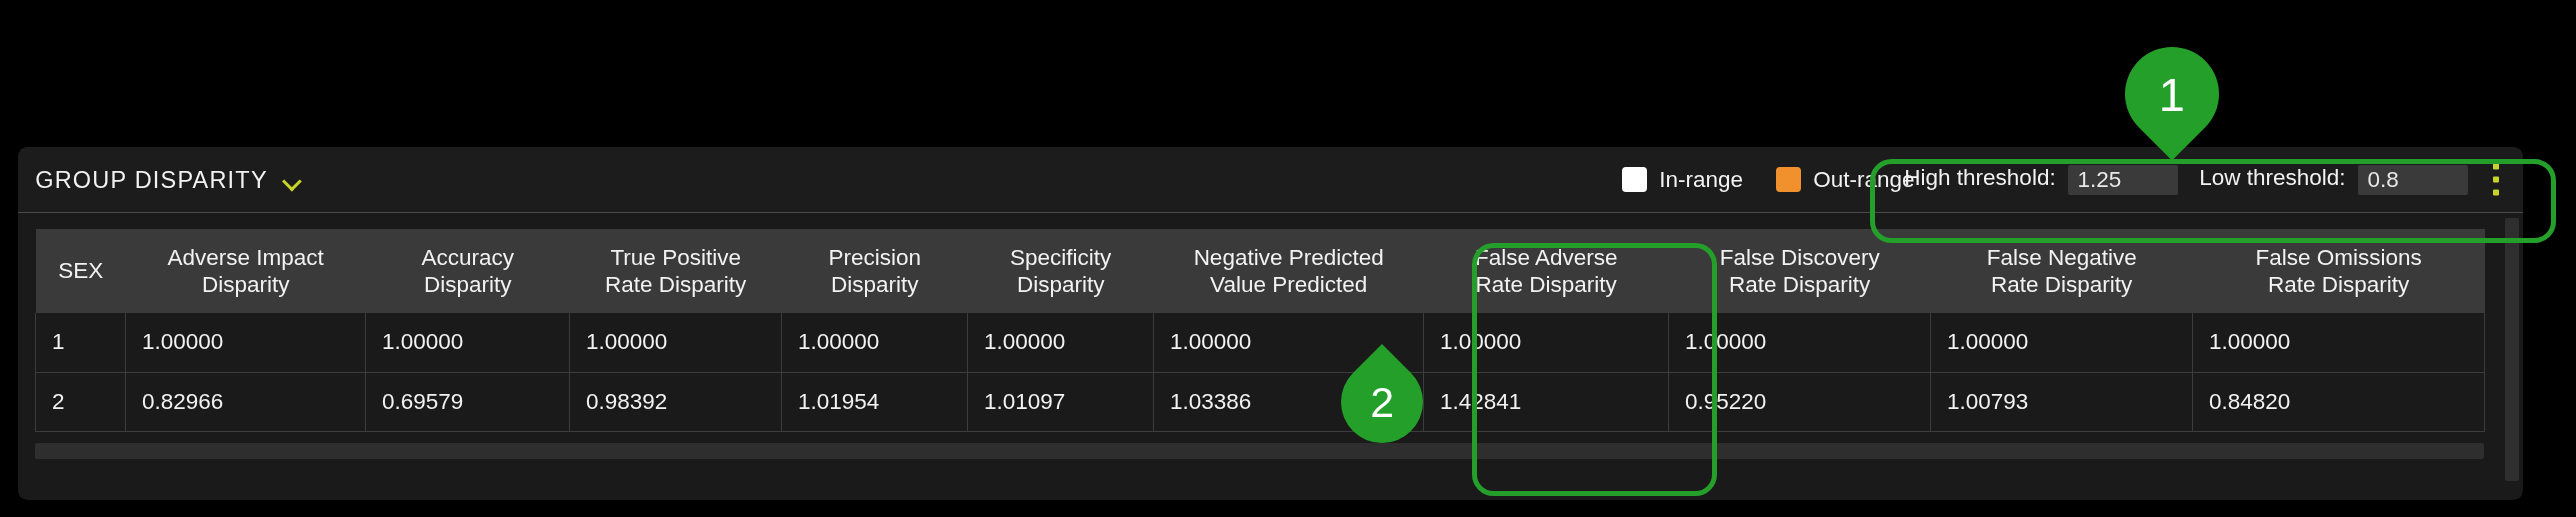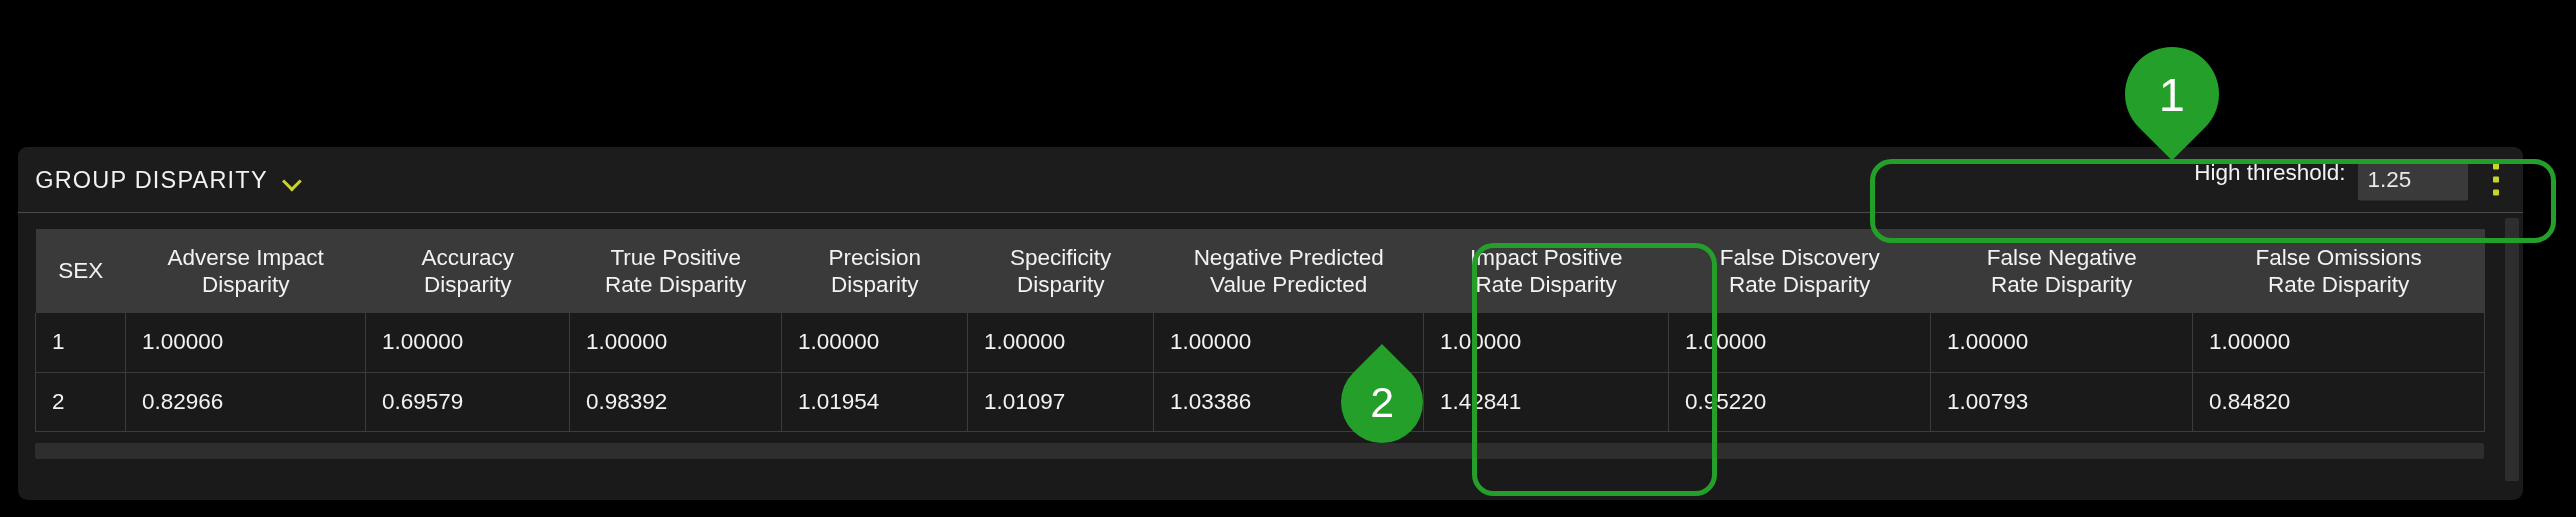--- a/index.html
+++ b/index.html
@@ -119,21 +119,21 @@
     display: flex;
     align-items: flex-start;
     gap: 12px;
   }
   .thr-label {
     color: #f2f2f2;
     font-size: 22.5px;
   }
   .thr-input {
     width: 110px;
-    height: 41px;
+    height: 30px;
     background: #3a3a3a;
     border: none;
     border-radius: 2px;
     color: #e8e8e8;
     font-family: "Liberation Sans", sans-serif;
     font-size: 22.5px;
     padding: 0 9.8px;
     box-sizing: border-box;
     outline: none;
   }
@@ -280,25 +280,39 @@
 
   <div class="panel">
 
     <div class="panel-header">
 
       <div class="panel-title">
         <span class="panel-title-text">GROUP DISPARITY</span>
         <span class="chevron-down"></span>
       </div>
 
+      <div class="legend">
+        <div class="legend-item">
+          <span class="swatch" style="background:#ffffff"></span>
+          <span class="legend-label">In-range</span>
+        </div>
+        <div class="legend-item">
+          <span class="swatch" style="background:#f0912e"></span>
+          <span class="legend-label">Out-range</span>
+        </div>
+      </div>
 
       <div class="thresholds">
         <div class="thr-group">
           <span class="thr-label">High threshold:</span>
           <input class="thr-input" type="text" value="1.25" style="">
+        </div>
+        <div class="thr-group">
+          <span class="thr-label">Low threshold:</span>
+          <input class="thr-input" type="text" value="0.8" style="">
         </div>
       </div>
 
       <div class="kebab-menu">
         <span class="dot"></span>
         <span class="dot"></span>
         <span class="dot"></span>
       </div>
     </div>
 
@@ -340,21 +354,21 @@
             </th>
             <th>
               <span>Specificity</span><br>
               <span>Disparity</span>
             </th>
             <th>
               <span>Negative Predicted</span><br>
               <span>Value Predicted</span>
             </th>
             <th>
-              <span>Impact Positive</span><br>
+              <span>False Adverse</span><br>
               <span>Rate Disparity</span>
             </th>
             <th>
               <span>False Discovery</span><br>
               <span>Rate Disparity</span>
             </th>
             <th>
               <span>False Negative</span><br>
               <span>Rate Disparity</span>
             </th>

